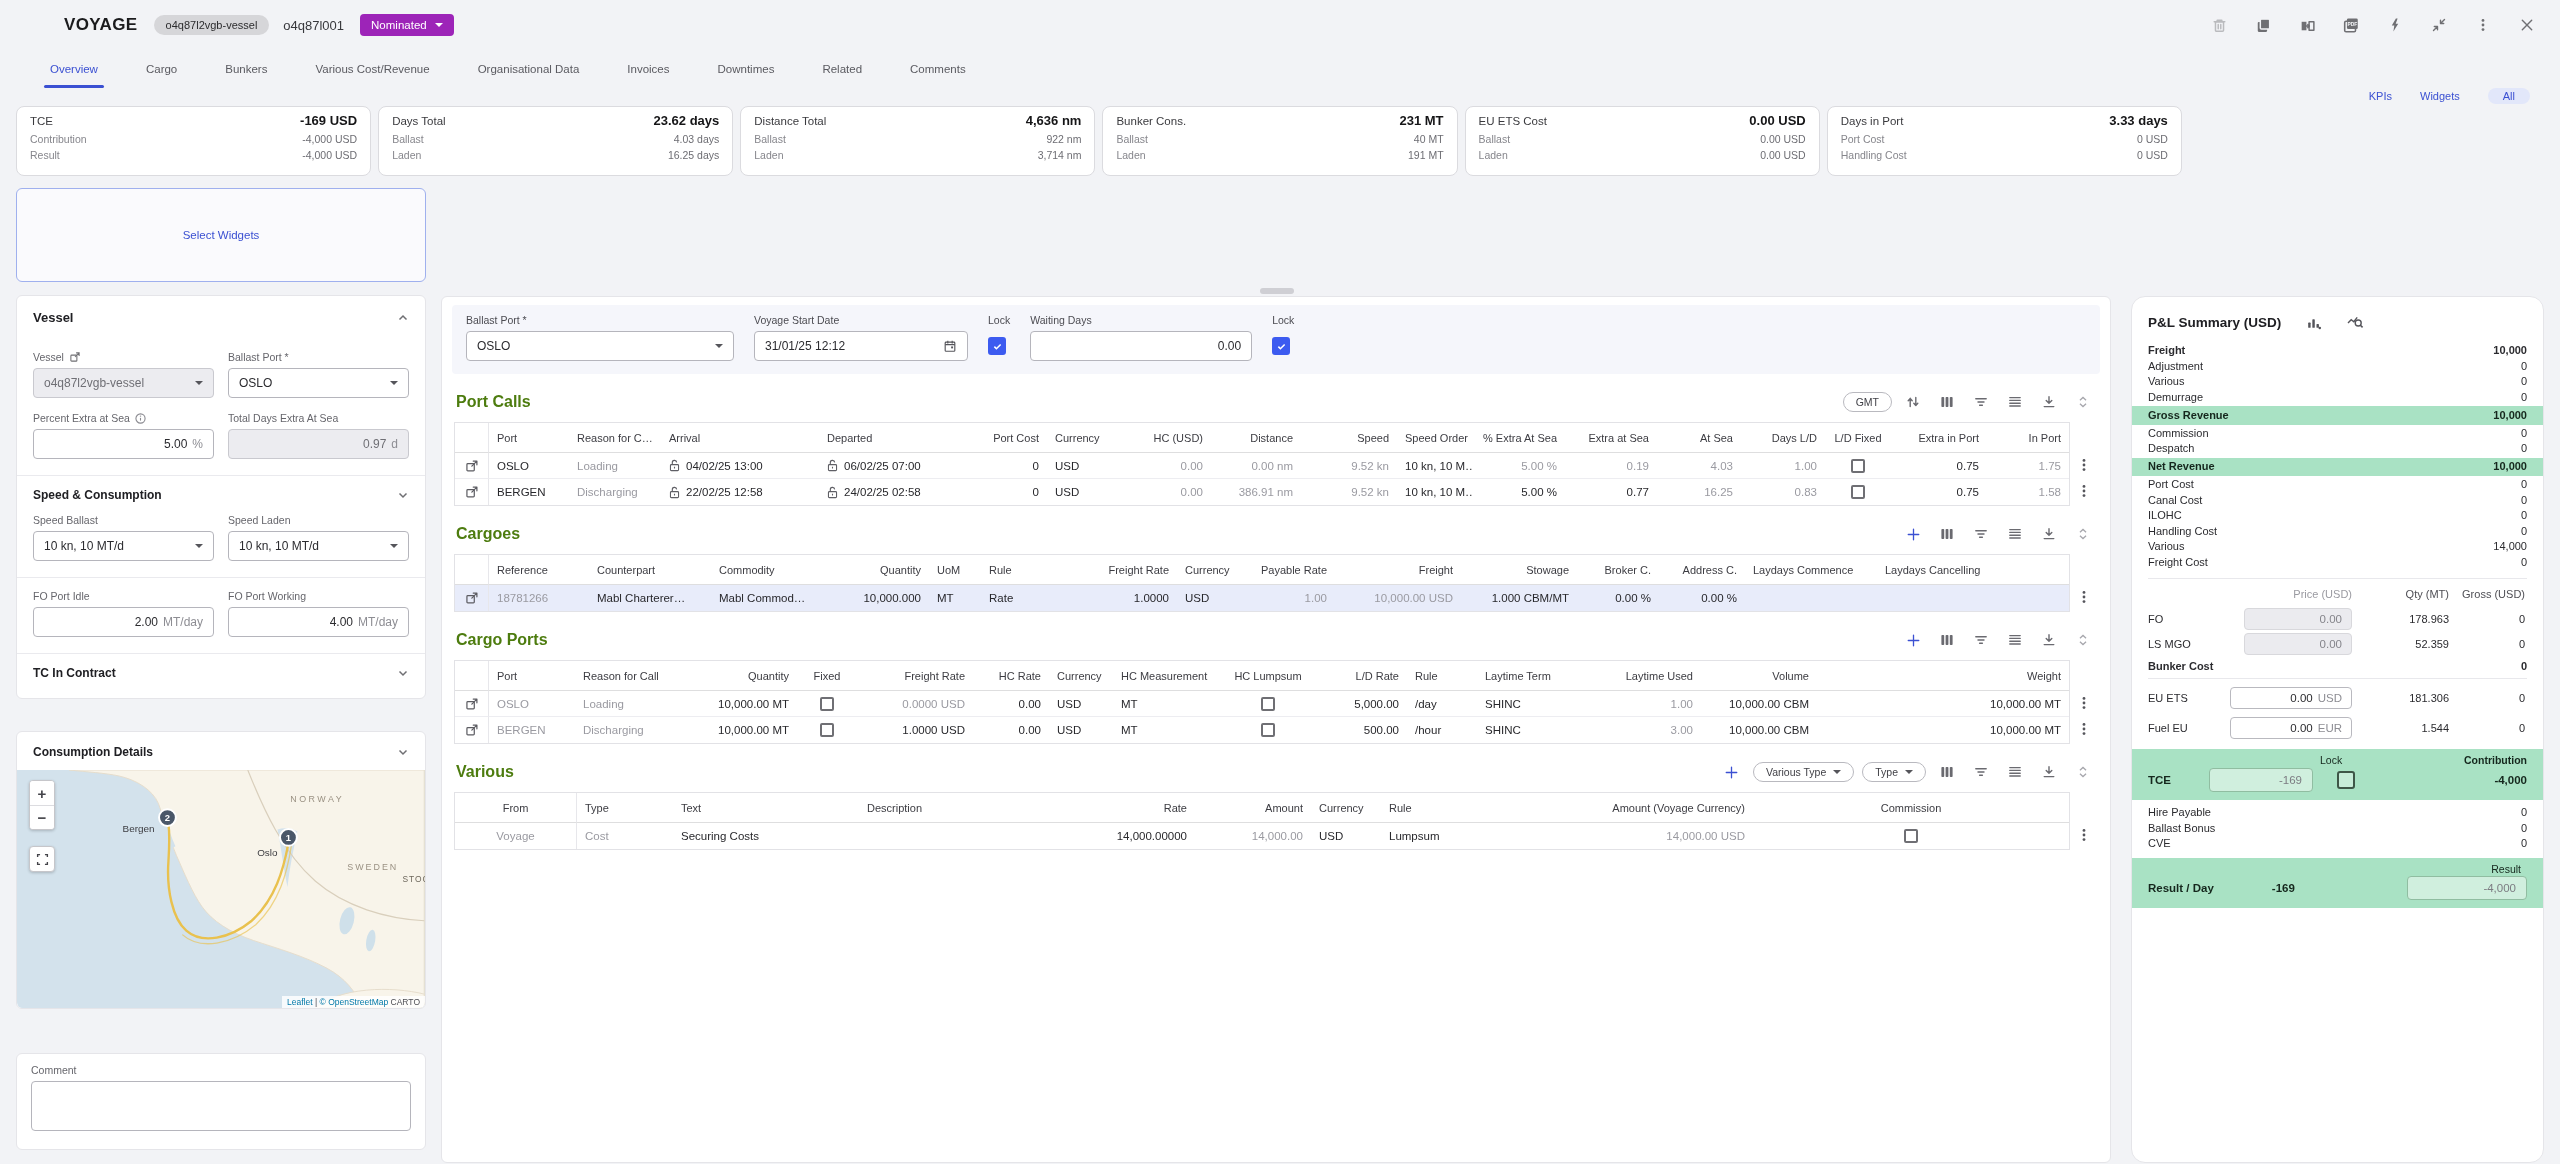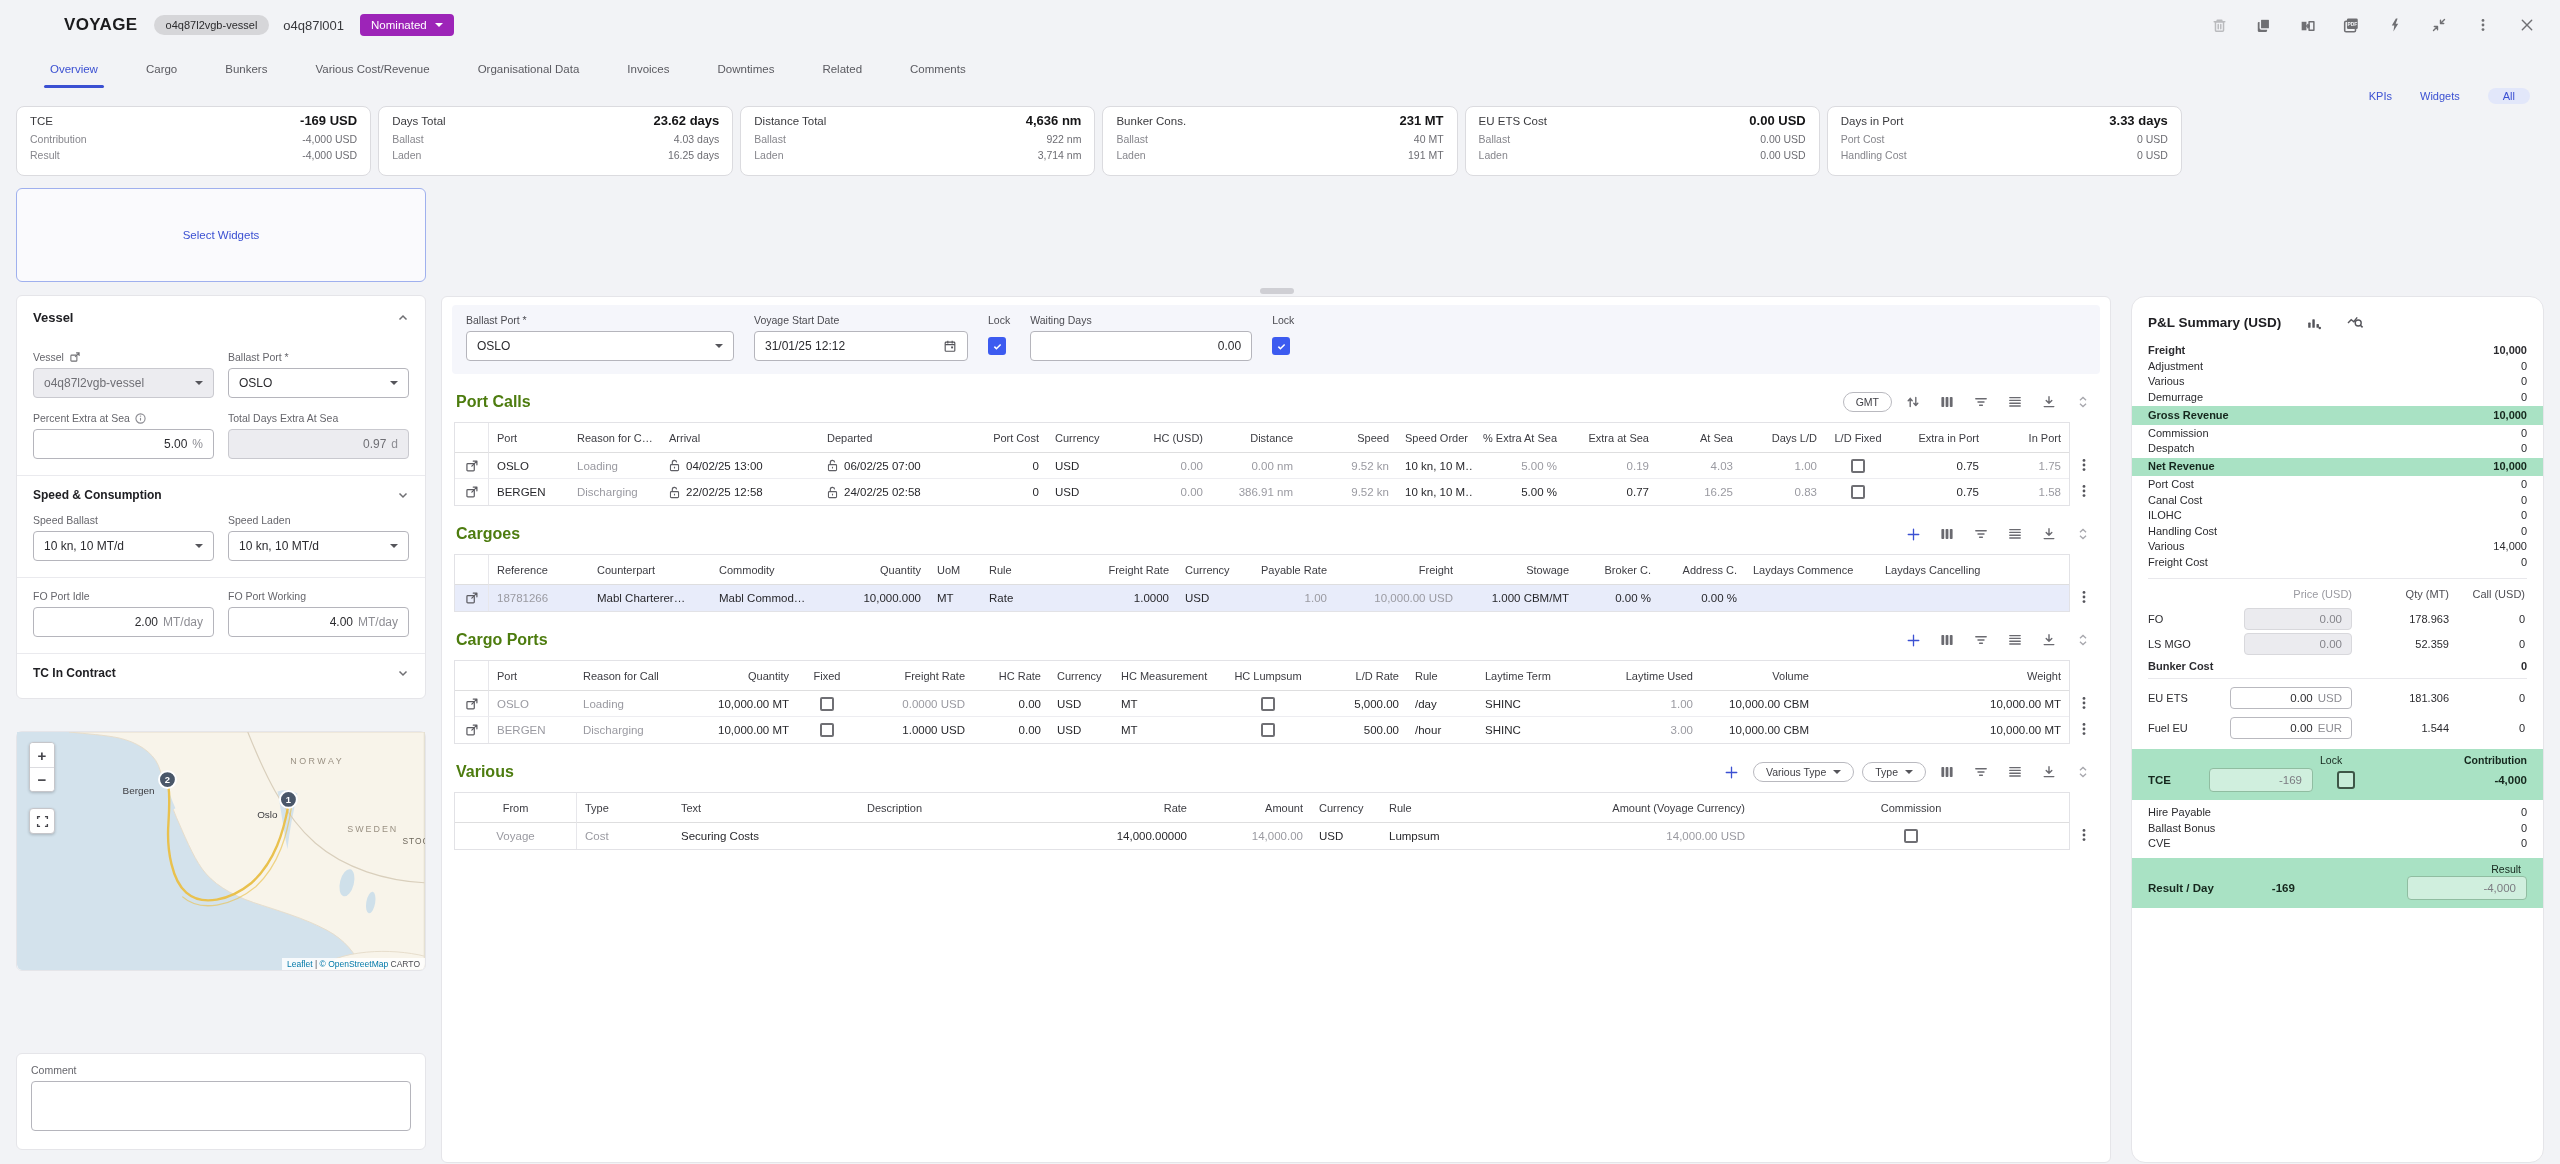--- a/index.html
+++ b/index.html
@@ -433,20 +433,28 @@
       <span class="ic chev">
           <svg width="12" height="12" viewBox="0 0 12 12">
             <path d="M2.5 4.5L6 8l3.5-3.5" stroke="currentColor" stroke-width="1.5" fill="none"></path>
           </svg>
         </span>
     </div>
   </div>
 </section>
 
 <section class="card" id="cons-card">
+  <div class="sec-head">
+    <span class="st" style="font-size:12px;font-weight:bold;">Consumption Details</span>
+    <span class="ic chev">
+        <svg width="12" height="12" viewBox="0 0 12 12">
+          <path d="M2.5 4.5L6 8l3.5-3.5" stroke="currentColor" stroke-width="1.5" fill="none"></path>
+        </svg>
+      </span>
+  </div>
   <div class="map-wrap">
     <svg width="408" height="238" viewBox="0 0 410 240">
       <rect width="410" height="240" fill="#d3e2ec"></rect>
       <path d="M52,0 L410,0 L410,240 L348,240 C340,222 330,210 312,200 C290,188 262,180 238,172 C214,164 196,152 186,138 C176,124 168,104 160,86 C152,68 148,50 142,34 C136,20 120,10 102,6 C88,3 70,2 52,0 Z" fill="#f8f4ea" stroke="#e6ddcb" stroke-width="1"></path>
       <path d="M300,240 C312,230 330,224 352,222 C372,220 394,222 410,226 L410,240 Z" fill="#f8f4ea" stroke="#e6ddcb" stroke-width="1"></path>
       <path d="M262,60 C266,80 268,100 272,118 C274,100 278,80 282,62 C275,58 268,58 262,60 Z" fill="#d3e2ec"></path>
       <path d="M144,52 c4,10 6,20 10,28 l5,-3 c-4,-9 -7,-19 -10,-27 z" fill="#d3e2ec"></path>
       <path d="M232,0 C248,40 268,84 300,112 C330,138 372,150 410,152" fill="none" stroke="#d9cfbc" stroke-width="1.2"></path>
       <ellipse cx="332" cy="152" rx="7" ry="14" fill="#cfe0ea" transform="rotate(14 332 152)"></ellipse>
       <ellipse cx="356" cy="172" rx="4.5" ry="11" fill="#cfe0ea" transform="rotate(10 356 172)"></ellipse>
@@ -1154,21 +1162,21 @@
         <span>Freight Cost</span>
         <span>0</span>
       </div>
     </div>
 
   <div class="bunker">
     <div class="bgrid">
       <div class="bh"></div>
       <div class="bh gr r">Price (USD)</div>
       <div class="bh r">Qty (MT)</div>
-      <div class="bh r">Call (USD)</div>
+      <div class="bh r">Gross (USD)</div>
 
       <div>FO</div>
       <div>
           <span class="pinput">
             <span>0.00</span>
           </span>
         </div>
       <div class="r">178.963</div>
       <div class="r">0</div>
 

